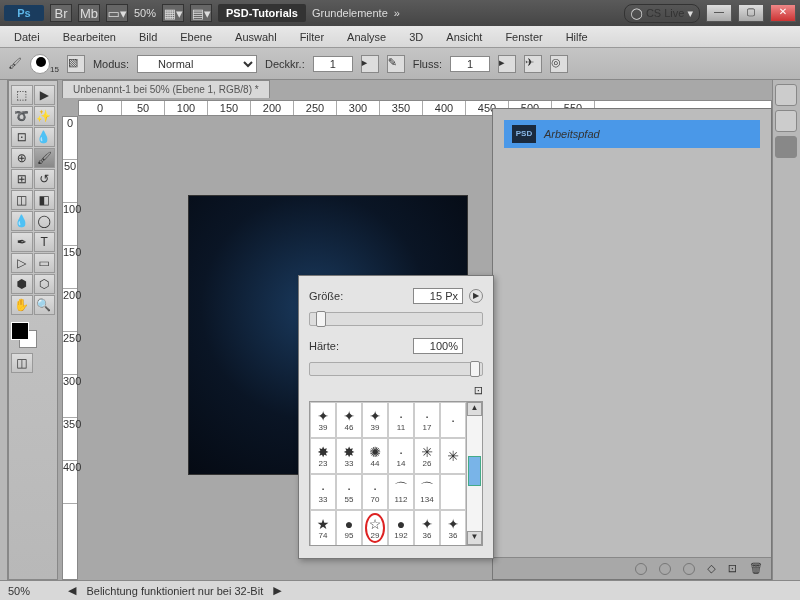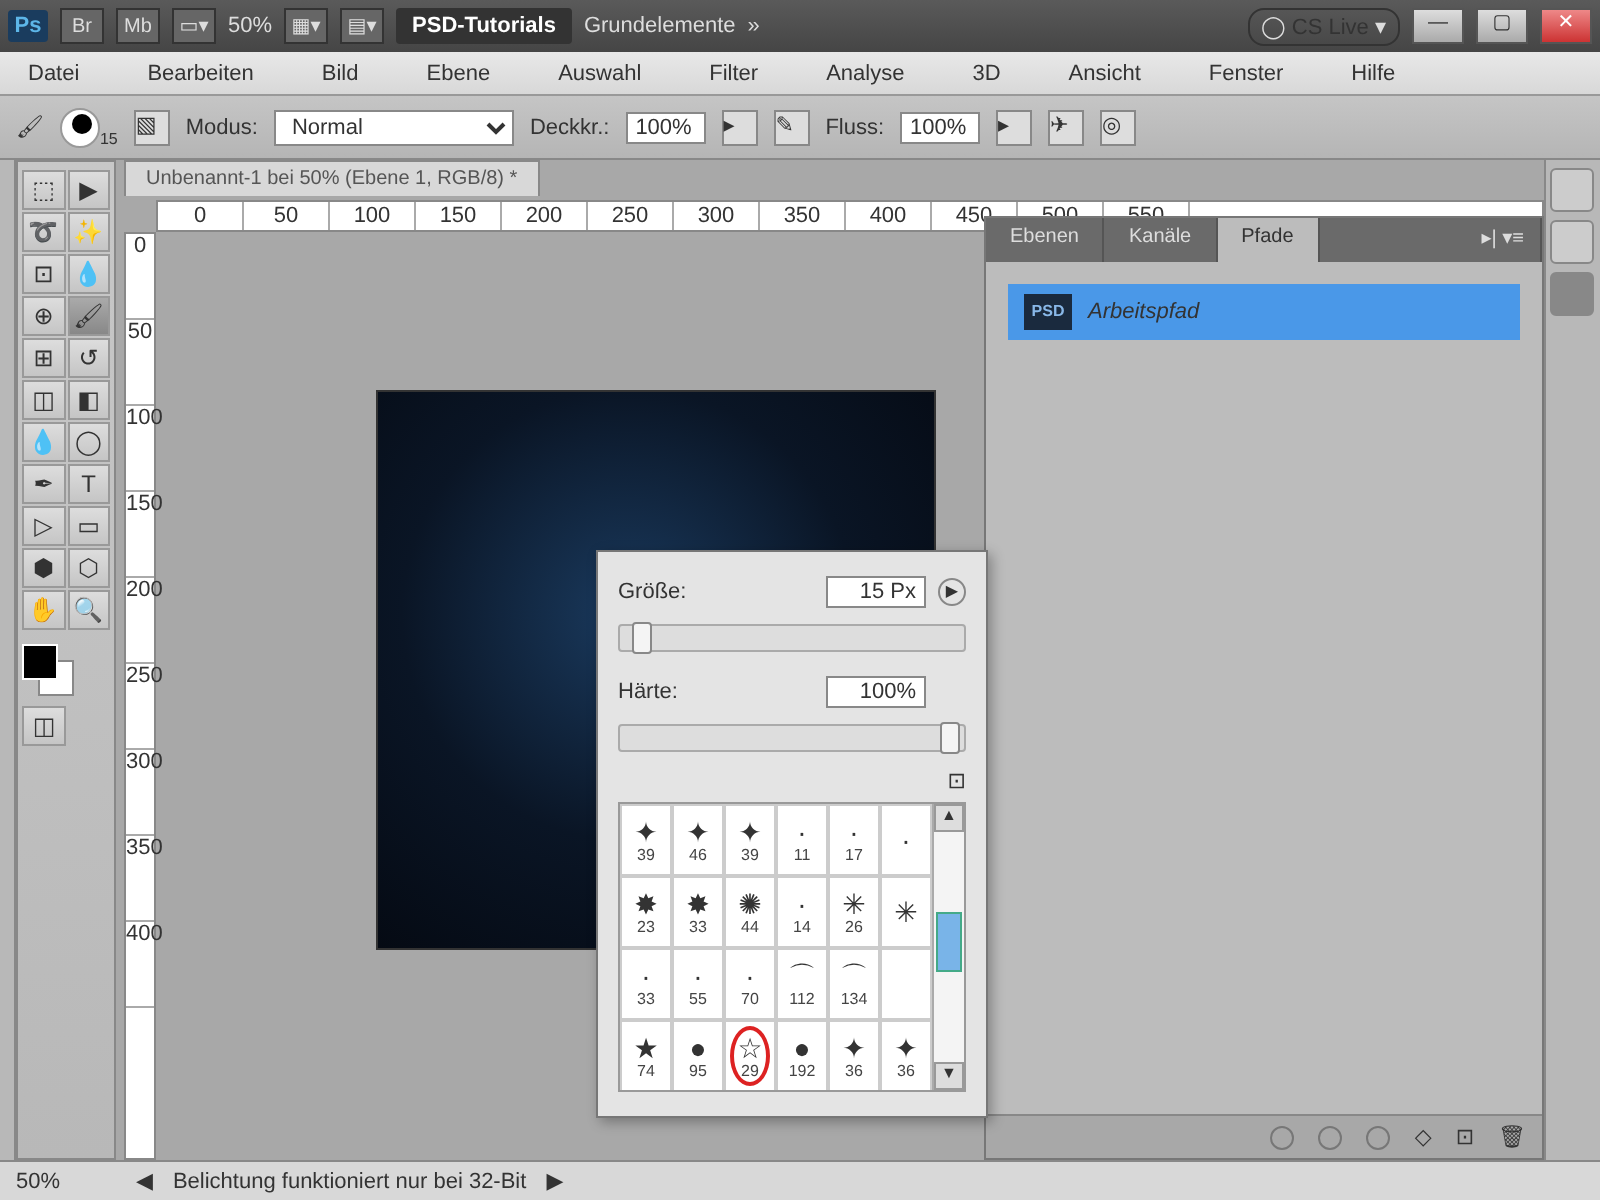--- a/index.html
+++ b/index.html
@@ -1,33 +1,33 @@
 <!DOCTYPE html>
 <html><head>
 <meta charset="utf-8">
 <style>
 *{box-sizing:border-box;margin:0;padding:0;font-family:Tahoma,sans-serif;font-size:11px;color:#333}
 body{background:#b8b8b8;width:800px;height:600px;overflow:hidden;position:relative}
 .titlebar{height:26px;background:linear-gradient(#5a5a5a,#454545);display:flex;align-items:center;padding:0 4px;gap:6px}
-.titlebar .ps{width:20px;height:16px;background:#1a3c5e;color:#5db6e8;font-weight:bold;text-align:center;line-height:16px;border-radius:2px}
-.titlebar .tb-btn{background:#666;border:1px solid #333;width:22px;height:18px;display:flex;align-items:center;justify-content:center;color:#ddd;font-size:10px}
+.titlebar .ps{width:40px;height:16px;background:#1a3c5e;color:#5db6e8;font-weight:bold;text-align:center;line-height:16px;border-radius:2px}
+.titlebar .tb-btn{background:#666;border:1px solid #333;width:22px;height:18px;display:flex;align-items:center;justify-content:center;color:#ddd;font-size:13px}
 .titlebar .zoom{color:#ddd}
 .titlebar .psd-tut{color:#fff;background:#333;padding:3px 8px;border-radius:2px;font-weight:bold}
 .titlebar .grund{color:#ddd;font-weight:normal}
 .titlebar .spacer{flex:1}
 .titlebar .cslive{color:#ddd;padding:2px 6px;border:1px solid #333;border-radius:8px}
 .titlebar .win-btn{width:26px;height:18px;border:1px solid #555;background:linear-gradient(#ddd,#aaa);text-align:center;line-height:14px;font-size:10px}
 .titlebar .win-close{background:linear-gradient(#e88,#c33);color:#fff}
-.menubar{height:22px;background:linear-gradient(#e8e8e8,#d8d8d8);display:flex;align-items:center;padding:0 6px;gap:18px;border-bottom:1px solid #999}
+.menubar{height:22px;background:linear-gradient(#e8e8e8,#d8d8d8);display:flex;align-items:center;padding:0 6px;gap:7px;border-bottom:1px solid #999}
 .menubar span{padding:3px 8px}
 .optbar{height:32px;background:linear-gradient(#c5c5c5,#b5b5b5);display:flex;align-items:center;padding:0 8px;gap:8px;border-bottom:1px solid #888}
 .optbar .brush-sz{width:20px;height:20px;background:#fff;border:1px solid #999;border-radius:50%;position:relative}
 .optbar .brush-sz::after{content:"";width:10px;height:10px;background:#000;border-radius:50%;position:absolute;top:2px;left:5px}
 .optbar label{color:#333}
-.optbar select,.optbar input{border:1px solid #888;background:#fff;padding:1px 4px;font-size:11px}
+.optbar select,.optbar input{border:1px solid #888;background:#fff;padding:1px 16px;font-size:11px}
 .optbar select{width:120px}
 .optbar .pct{width:40px}
 .optbar .small-btn{width:18px;height:18px;border:1px solid #888;background:#ddd}
 .work{position:absolute;top:80px;left:0;right:0;bottom:20px;display:flex}
 .lrule{width:8px;background:#b8b8b8;border-right:1px solid #888}
 .toolbox{width:50px;background:linear-gradient(#c8c8c8,#b8b8b8);border:1px solid #888;padding:4px 2px;display:flex;flex-direction:column;gap:1px}
 .tool-row{display:flex;gap:1px}
 .tool{width:22px;height:20px;border:1px solid #999;background:linear-gradient(#ddd,#c5c5c5);display:flex;align-items:center;justify-content:center;font-size:12px}
 .tool.sel{background:linear-gradient(#aaa,#888)}
 .swatch{margin-top:6px;width:26px;height:26px;position:relative}
@@ -342,26 +342,20 @@
   </div>
 
   <div class="right-dock">
     <div class="ri"></div>
     <div class="ri"></div>
     <div class="ri active"></div>
   </div>
 </div>
 
 <div class="panel">
-  <div class="panel-tabs">
-    <span>Ebenen</span>
-    <span>Kanäle</span>
-    <span class="active">Pfade</span>
-    <span class="pt-more">▸| ▾≡</span>
-  </div>
   <div class="panel-body">
     <div class="path-item">
       <div class="thumb">PSD</div>
       <span>Arbeitspfad</span>
     </div>
   </div>
   <div class="panel-footer">
     <div class="pf"></div>
     <div class="pf"></div>
     <div class="pf"></div>

